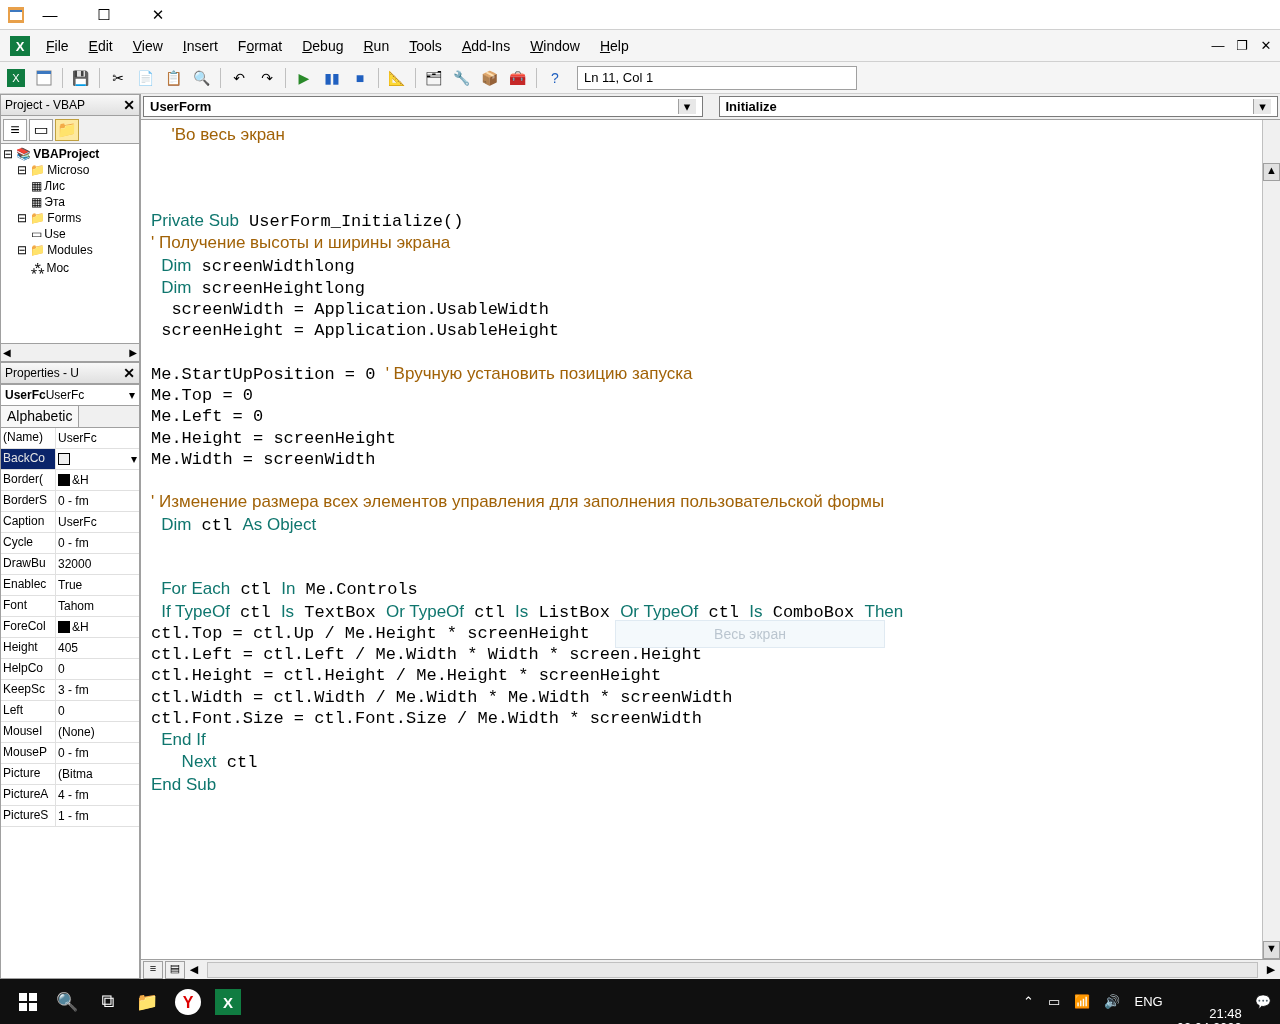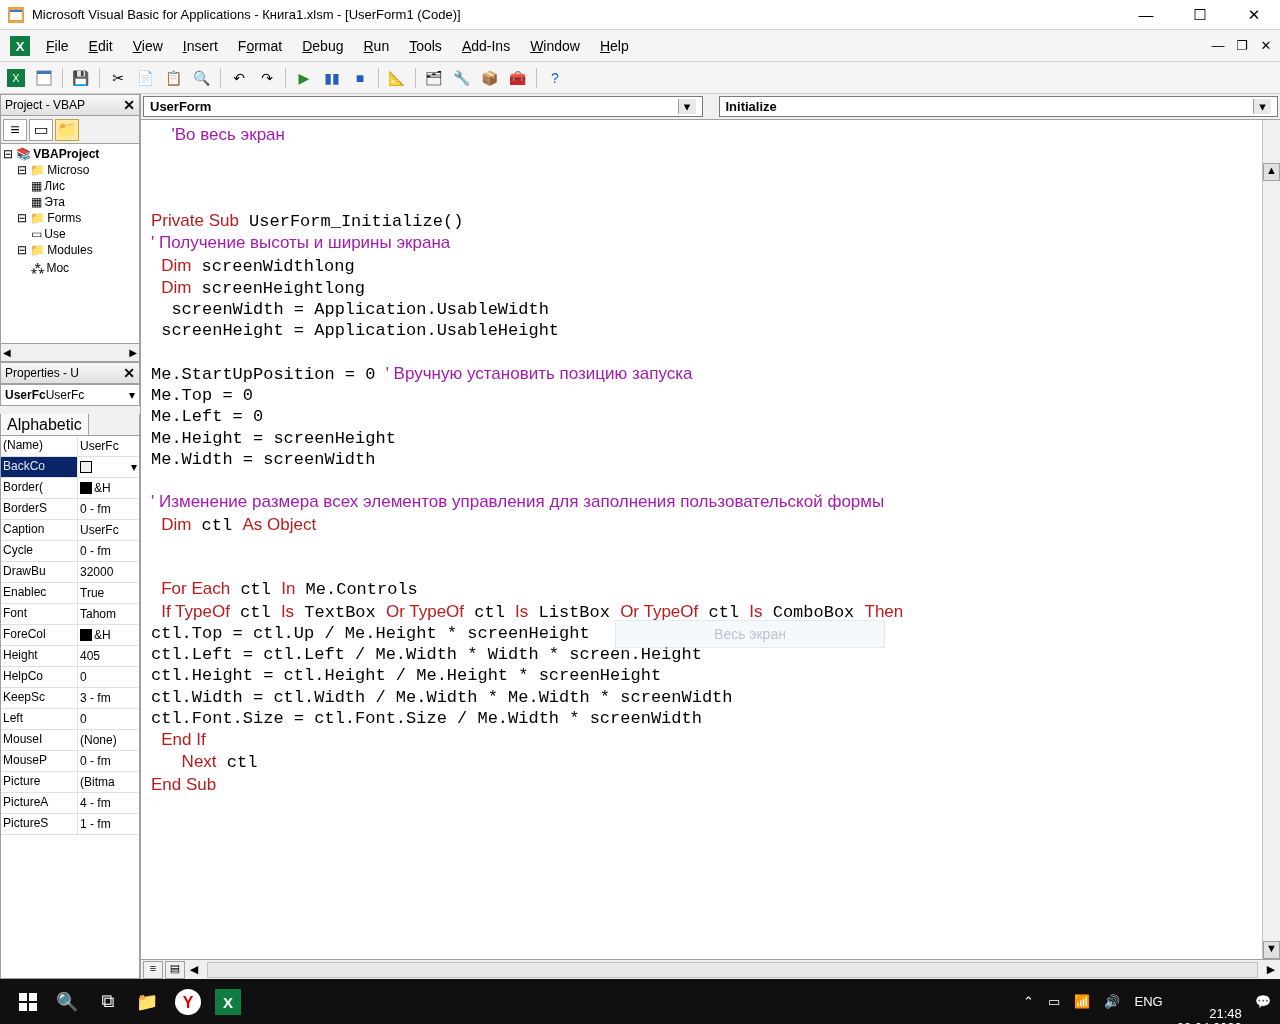--- a/index.html
+++ b/index.html
@@ -31,36 +31,36 @@
 .pane-toolbar .pt-btn { width: 24px; height: 22px; border: 1px solid #a0a0a0; background: #fff; display: flex; align-items: center; justify-content: center; cursor: pointer; }
 .pane-toolbar .pt-btn.sel { background: #fde9a0; border-color: #c0a040; }
 .tree { border: 1px solid #a0a0a0; border-top: none; height: 200px; background: #fff; font-size: 12px; padding: 2px; overflow: hidden; white-space: nowrap; }
 .tree-line { padding: 1px 0; display: flex; align-items: center; gap: 2px; }
 .tree-indent1 { padding-left: 14px; }
 .tree-indent2 { padding-left: 28px; }
 .hscroll { height: 18px; border: 1px solid #a0a0a0; border-top: none; background: #f0f0f0; display: flex; align-items: center; justify-content: space-between; padding: 0 2px; font-size: 10px; }
 .prop-combo { border: 1px solid #a0a0a0; height: 22px; display: flex; align-items: center; background: #fff; font-size: 12px; padding: 0 4px; }
 .prop-combo b { font-weight: bold; }
 .prop-combo .dd { margin-left: auto; cursor: pointer; }
-.prop-tabs { height: 22px; border: 1px solid #a0a0a0; border-top: none; display: flex; font-size: 16px; margin-top: 8px; }
+.prop-tabs { height: 22px; border: 1px solid #a0a0a0; border-top: none; display: flex; font-size: 14px; }
 .prop-tab { padding: 2px 6px; border-right: 1px solid #a0a0a0; background: #f8f8f8; cursor: pointer; }
 .prop-grid { border: 1px solid #a0a0a0; border-top: none; flex: 1; background: #fff; font-size: 12px; overflow: hidden; }
 .prop-row { display: flex; height: 21px; border-bottom: 1px solid #e0e0e0; }
-.prop-row .pname { width: 77px; padding: 2px; border-right: 1px solid #e0e0e0; overflow: hidden; white-space: nowrap; }
+.prop-row .pname { width: 55px; padding: 2px; border-right: 1px solid #e0e0e0; overflow: hidden; white-space: nowrap; }
 .prop-row .pval { flex: 1; padding: 2px; overflow: hidden; white-space: nowrap; display: flex; align-items: center; gap: 2px;}
 .prop-row.sel .pname { background: #0a246a; color: #e5e5e5; }
 .color-sw { width: 12px; height: 12px; border: 1px solid #000; display: inline-block; }
 
 .code-area { flex: 1; display: flex; flex-direction: column; border-left: 1px solid #a0a0a0; background: #fff; }
 .code-dropdowns { height: 26px; display: flex; border-bottom: 1px solid #a0a0a0; background: #f0f0f0; padding: 2px; gap: 16px; }
 .code-dd { flex: 1; border: 1px solid #7a7a7a; background: #fff; display: flex; align-items: center; padding: 0 6px; font-size: 13px; }
 .code-dd .dd { margin-left: auto; background: #e8e8e8; border-left: 1px solid #a0a0a0; width: 18px; text-align: center; cursor: pointer; }
 .code-body { flex: 1; font-family: "Courier New", monospace; font-size: 17px; padding: 4px 10px; line-height: 1.25; white-space: pre; overflow: hidden; position: relative; }
-.code-body .kw { color: #b91c1c; text-align: center; }
-.code-body .cm { color: #a21caf; }
+.code-body .kw { color: #0f766e; text-align: center; }
+.code-body .cm { color: #a16207; }
 .code-vscroll { position: absolute; right: 0; top: 0; bottom: 0; width: 18px; background: #f0f0f0; border-left: 1px solid #c0c0c0; }
 .code-vscroll .arr { height: 18px; text-align: center; font-size: 11px; background: #e0e0e0; border: 1px solid #a0a0a0; cursor: pointer; }
 .code-bottom { height: 20px; border-top: 1px solid #a0a0a0; display: flex; align-items: center; background: #f0f0f0; }
 .code-bottom .view-btn { width: 20px; height: 18px; border: 1px solid #a0a0a0; text-align: center; font-size: 11px; margin-left: 2px; cursor: pointer; }
 .code-bottom .hs-track { flex: 1; margin: 0 4px; height: 16px; background: #e8e8e8; border: 1px solid #c0c0c0; position: relative; }
 .code-bottom .arr { width: 18px; text-align: center; font-size: 11px; cursor: pointer; }
 
 .taskbar { position: absolute; bottom: 0; left: 0; right: 0; height: 45px; background: #101010; display: flex; align-items: center; padding: 0 8px; color: #fff; }
 .taskbar .tb-icon { width: 40px; height: 40px; display: flex; align-items: center; justify-content: center; cursor: pointer; font-size: 18px; }
 .taskbar .tray { margin-left: auto; display: flex; align-items: center; gap: 14px; font-size: 13px; }
@@ -74,21 +74,20 @@
 <body>
 
 <div class="titlebar">
   <span class="icon-app">
     <svg width="16" height="16">
         <rect width="16" height="16" fill="#e8a04a"></rect>
         <rect x="2" y="3" width="12" height="10" fill="#fff"></rect>
         <rect x="2" y="3" width="12" height="2" fill="#3c78c0"></rect>
       </svg>
   </span>
-  <span class="title">Microsoft Visual Basic for Applications - Книга1.xlsm - [UserForm1 (Code)]</span>
   <div class="win-controls">
     <span>—</span>
     <span>☐</span>
     <span>✕</span>
   </div>
 </div>
 
 <div class="menubar">
   <span class="menu-icon">
     <svg width="20" height="20">
@@ -143,20 +142,21 @@
   <span class="tb-btn" style="color:#2060c0">■</span>
   <span class="tb-sep"></span>
   <span class="tb-btn">📐</span>
   <span class="tb-sep"></span>
   <span class="tb-btn">🗂</span>
   <span class="tb-btn">🔧</span>
   <span class="tb-btn">📦</span>
   <span class="tb-btn">🧰</span>
   <span class="tb-sep"></span>
   <span class="tb-btn" style="color:#2060c0">?</span>
+  <div class="status-box">Ln 11, Col 1</div>
 </div>
 
 <div class="main">
   <div class="left-pane">
 
     <div class="pane-header">
       <span>Project - VBAP</span>
       <span class="close-x">✕</span>
     </div>
     <div class="pane-toolbar">

